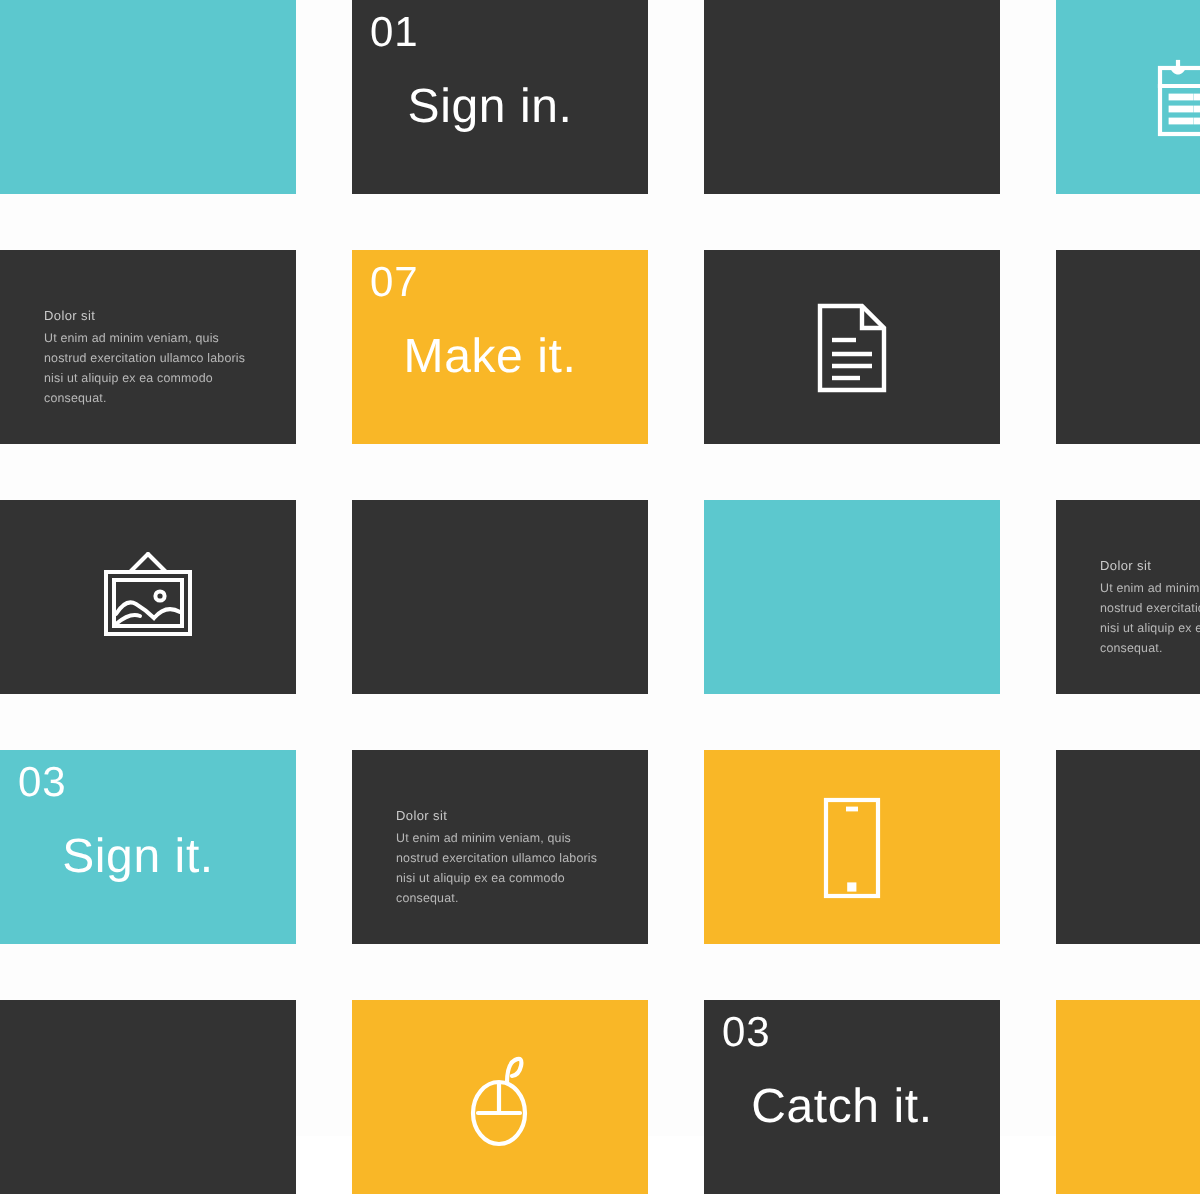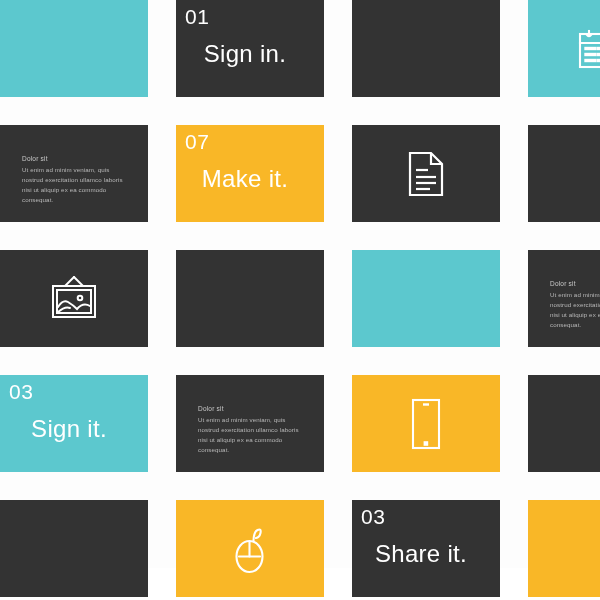--- a/index.html
+++ b/index.html
@@ -188,21 +188,21 @@
     <svg width="36" height="50" viewBox="0 0 36 50" fill="none" stroke="#ffffff" stroke-width="2.1" stroke-linecap="round">
       <path d="M21.5 17.5 Q21.5 8 25.5 6 Q29.5 4 28.5 9 Q27.5 13.5 24 14"></path>
       <ellipse cx="17.5" cy="32.5" rx="13" ry="15.5"></ellipse>
       <path d="M17.5 18 V32.5"></path>
       <path d="M7 32.5 H28"></path>
     </svg>
       </div>
     </div>
     <div class="tile dark">
       <div class="step-num num-white">03</div>
-      <div class="headline hl-white">Share it.</div>
+      <div class="headline hl-white">Catch it.</div>
     </div>
     <div class="tile yellow"></div>
     <div class="tile yellow"></div>
     <div class="tile dark"></div>
     <div class="tile teal">
       <div class="copy on-teal">
         <div class="copy-title">Dolor sit</div>
         <div class="copy-body">Ut enim ad minim veniam, quis nostrud exercitation ullamco laboris nisi ut aliquip ex ea commodo consequat.</div>
       </div>
     </div>

